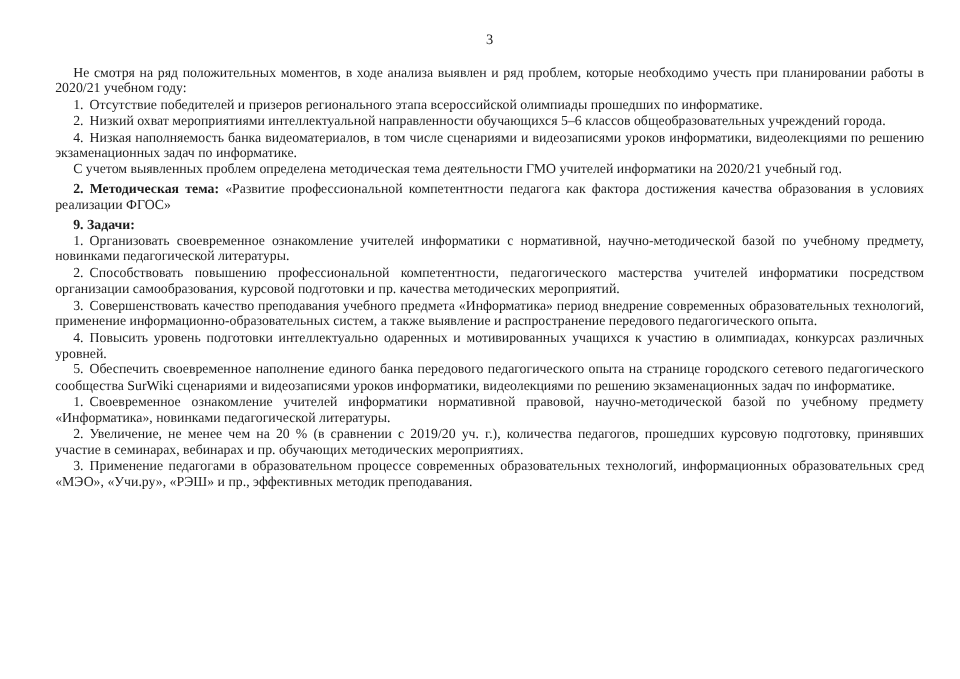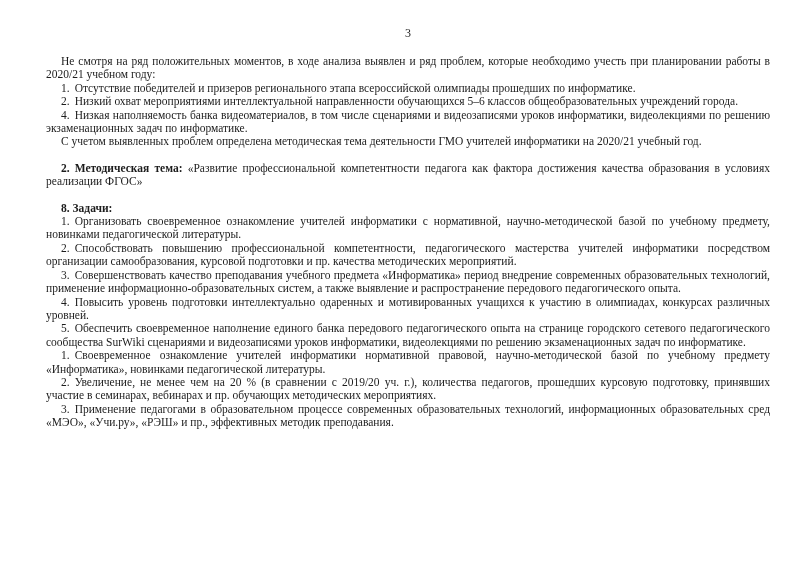--- a/index.html
+++ b/index.html
@@ -27,21 +27,21 @@
     line-height: 14px;
     margin-bottom: 15px;
   }
   p {
     margin: 0;
     font-size: 11.5px;
     line-height: 13.4px;
     text-align: justify;
   }
   .indent { text-indent: 15px; }
-  .gap { margin-top: 13px; }
+  .gap { margin-top: 3px; }
   .num { margin-right: 5px; }
   .lead { font-weight: bold; }
   .h-tab { display: inline-block; width: 10px; }
 </style>
 </head>
 <body>
 
 <div class="page">
 
   <div class="page-number">3</div>
@@ -51,21 +51,21 @@
 
   <p class="indent"><span class="num">1.</span><span>Отсутствие победителей и призеров регионального этапа всероссийской олимпиады прошедших по информатике.</span></p>
   <p class="indent"><span class="num">2.</span><span>Низкий охват мероприятиями интеллектуальной направленности обучающихся 5–6 классов общеобразовательных учреждений города.</span></p>
   <p class="indent"><span class="num">4.</span><span>Низкая наполняемость банка видеоматериалов, в том числе сценариями и видеозаписями уроков информатики, видеолекциями по решению экзаменационных задач по информатике.</span></p>
 
   <p class="indent">С учетом выявленных проблем определена методическая тема деятельности ГМО учителей информатики на 2020/21 учебный год.</p>
 
   <p class="indent gap"><span class="lead">2. Методическая тема:</span> <span>«Развитие профессиональной компетентности педагога как фактора достижения качества образования в условиях реализации ФГОС»</span></p>
 
 
-  <p class="indent gap lead">8. Задачи:</p>
+  <p class="indent gap lead">9. Задачи:</p>
 
   <p class="indent"><span class="num">1.</span><span>Организовать своевременное ознакомление учителей информатики с нормативной, научно-методической базой по учебному предмету, новинками педагогической литературы.</span></p>
   <p class="indent"><span class="num">2.</span><span>Способствовать повышению профессиональной компетентности, педагогического мастерства учителей информатики посредством организации самообразования, курсовой подготовки и пр. качества методических мероприятий.</span></p>
   <p class="indent"><span class="num">3.</span><span>Совершенствовать качество преподавания учебного предмета «Информатика» период внедрение современных образовательных технологий, применение информационно-образовательных систем, а также выявление и распространение передового педагогического опыта.</span></p>
   <p class="indent"><span class="num">4.</span><span>Повысить уровень подготовки интеллектуально одаренных и мотивированных учащихся к участию в олимпиадах, конкурсах различных уровней.</span></p>
   <p class="indent"><span class="num">5.</span><span>Обеспечить своевременное наполнение единого банка передового педагогического опыта на странице городского сетевого педагогического сообщества SurWiki сценариями и видеозаписями уроков информатики, видеолекциями по решению экзаменационных задач по информатике.</span></p>
 
 
   <p class="indent"><span class="num">1.</span><span>Своевременное ознакомление учителей информатики нормативной правовой, научно-методической базой по учебному предмету «Информатика», новинками педагогической литературы.</span></p>
   <p class="indent"><span class="num">2.</span><span>Увеличение, не менее чем на 20 % (в сравнении с 2019/20 уч. г.), количества педагогов, прошедших курсовую подготовку, принявших участие в семинарах, вебинарах и пр. обучающих методических мероприятиях.</span></p>

